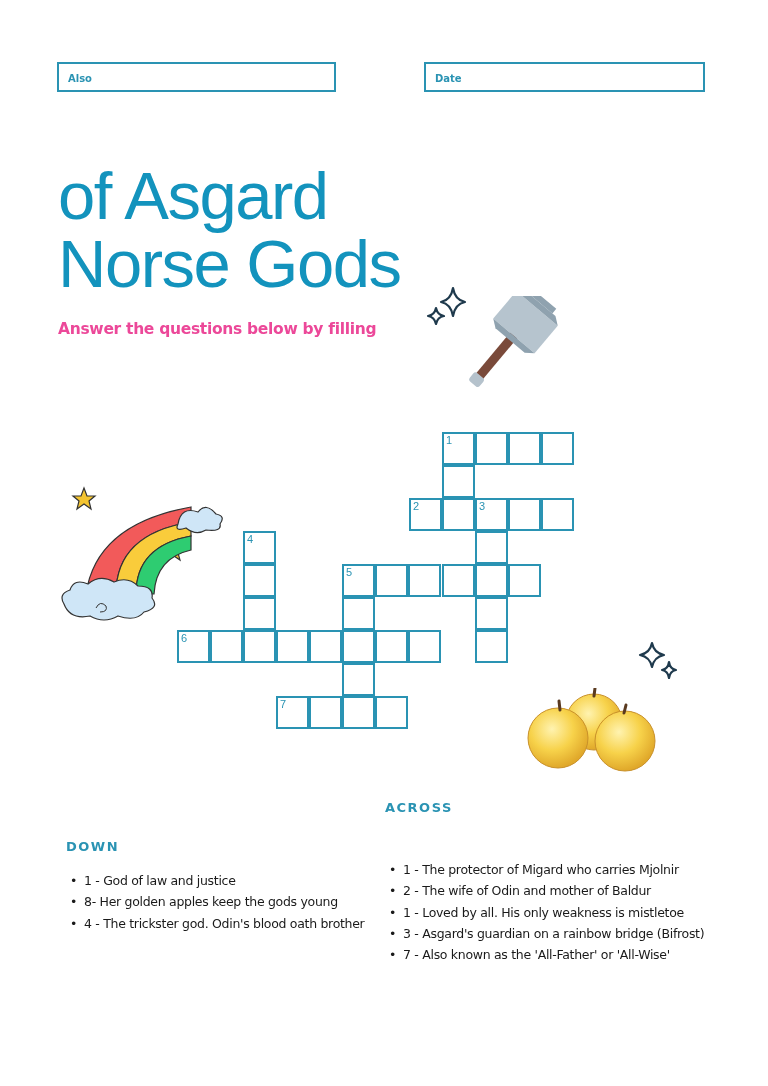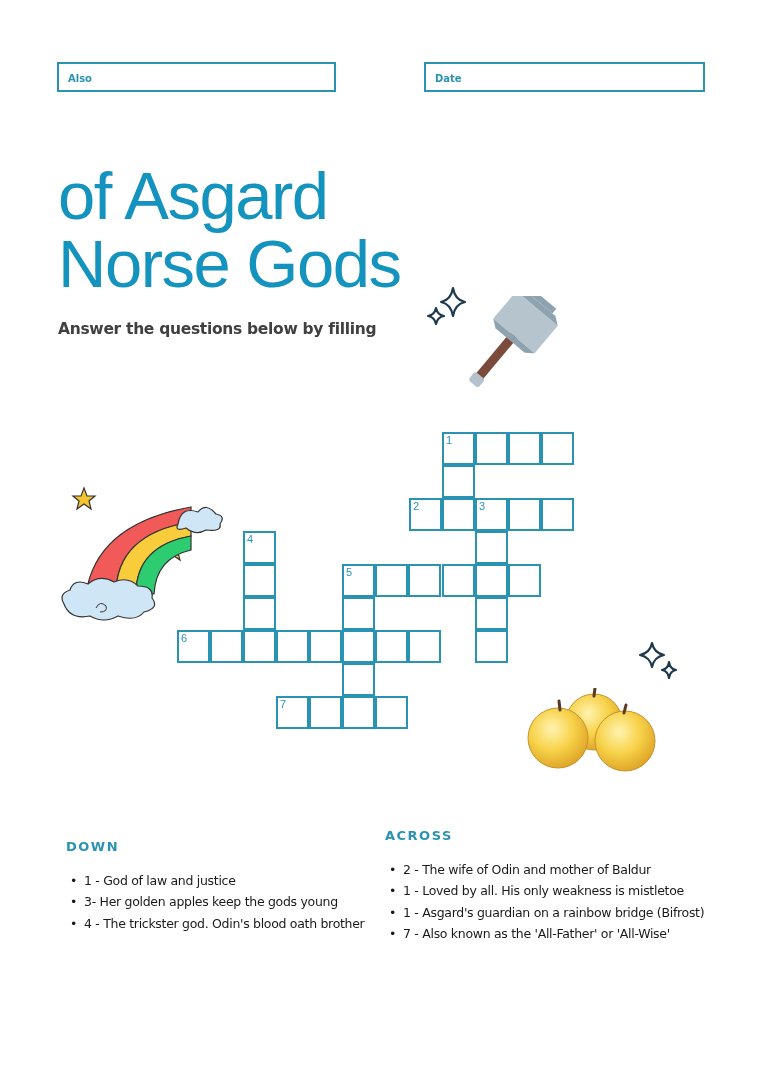--- a/index.html
+++ b/index.html
@@ -1,20 +1,20 @@
 <!DOCTYPE html>
 <html><head>
 <meta charset="utf-8">
 <style>
   html, body { margin:0; padding:0; background:#ffffff; }
   body { width:768px; height:1086px; position:relative; overflow:hidden; font-family:"Liberation Sans", sans-serif; }
   .field { position:absolute; height:30px; border:2px solid #2a93b3; box-sizing:border-box; }
   .field-label { position:absolute; left:9px; top:9px; font-size:10px; font-weight:bold; color:#2a93b3; font-family:"DejaVu Sans", sans-serif; }
   .title { position:absolute; left:58px; top:162px; font-size:67px; line-height:68px; color:#1393bd; letter-spacing:-1.5px; font-family:"Liberation Sans", sans-serif; }
-  .subtitle { position:absolute; left:58px; top:318px; font-size:15.5px; line-height:22px; font-weight:bold; color:#404040; font-family:"DejaVu Sans", sans-serif; letter-spacing:-0.3px; }
+  .subtitle { position:absolute; left:58px; top:318px; font-size:15.5px; line-height:22px; font-weight:bold; color:#ec4899; font-family:"DejaVu Sans", sans-serif; letter-spacing:-0.3px; }
   .cell { position:absolute; width:33px; height:33px; box-sizing:border-box; border:2px solid #2a93b3; background:#fff; }
   .cell-num { position:absolute; left:2px; top:0px; font-size:11px; color:#2a93b3; font-family:"Liberation Sans", sans-serif; }
   .clue-heading { position:absolute; font-size:13px; font-weight:bold; letter-spacing:1.5px; color:#2a93b3; font-family:"DejaVu Sans", sans-serif; }
   .clue-list { position:absolute; margin:0; padding:0; list-style:none; font-size:12.5px; color:#1a1a1a; font-family:"DejaVu Sans", sans-serif; letter-spacing:-0.3px; }
   .clue-list li { height:21.3px; line-height:21.3px; white-space:nowrap; position:relative; padding-left:18px; }
   .clue-list li::before { content:"•"; position:absolute; left:4px; }
   .art { position:absolute; }
 </style>
 </head>
 <body>
@@ -141,23 +141,24 @@
   <path d="M70 8 L71 0" stroke="#5a3a20" stroke-width="3" stroke-linecap="round"></path>
   <circle cx="34" cy="50" r="30" fill="url(#ap)" stroke="#c8902a" stroke-width="1"></circle>
   <path d="M36 22 L35 13" stroke="#5a3a20" stroke-width="3" stroke-linecap="round"></path>
   <circle cx="101" cy="53" r="30" fill="url(#ap)" stroke="#c8902a" stroke-width="1"></circle>
   <path d="M100 25 L102 17" stroke="#5a3a20" stroke-width="3" stroke-linecap="round"></path>
 </svg>
 
 <div class="clue-heading" style="left:66px; top:839px;">DOWN</div>
 <ul class="clue-list" style="left:66px; top:870px;">
   <li>1 - God of law and justice</li>
-  <li> 3- Her golden apples keep the gods young</li>
+  <li> 8- Her golden apples keep the gods young</li>
   <li>4 - The trickster god. Odin's blood oath brother</li>
 </ul>
 
-<div class="clue-heading" style="left:385px; top:828px;">ACROSS</div>
+<div class="clue-heading" style="left:385px; top:800px;">ACROSS</div>
 <ul class="clue-list" style="left:385px; top:859px;">
+  <li>1 - The protector of Migard who carries Mjolnir</li>
   <li>2 - The wife of Odin and mother of Baldur</li>
   <li>1 - Loved by all. His only weakness is mistletoe</li>
-  <li>1 - Asgard's guardian on a rainbow bridge (Bifrost)</li>
+  <li>3 - Asgard's guardian on a rainbow bridge (Bifrost)</li>
   <li>7 - Also known as the 'All-Father' or 'All-Wise'</li>
 </ul>
 
 </body></html>

